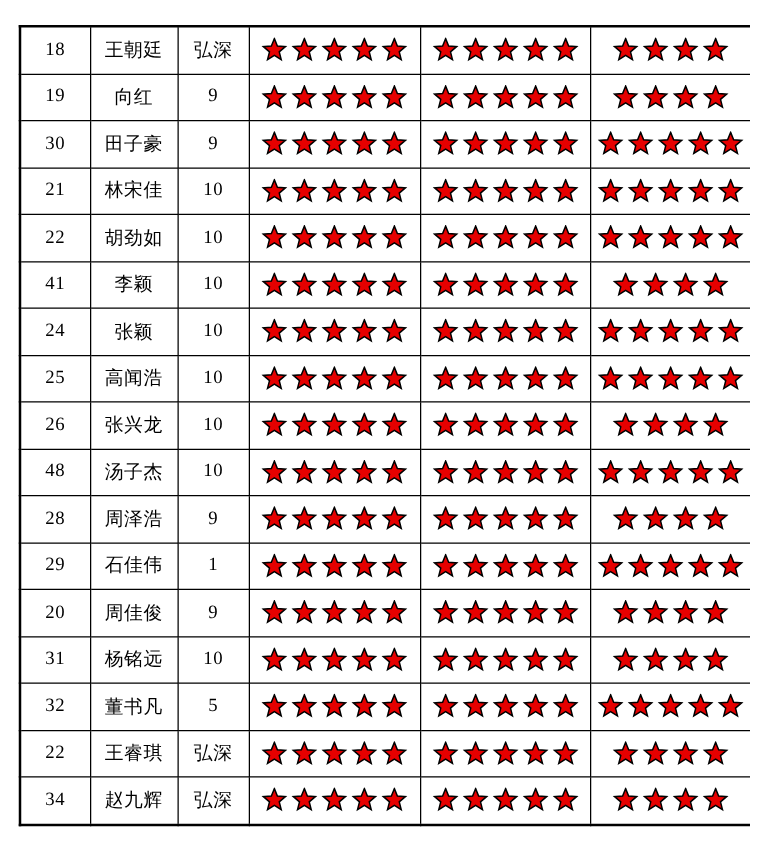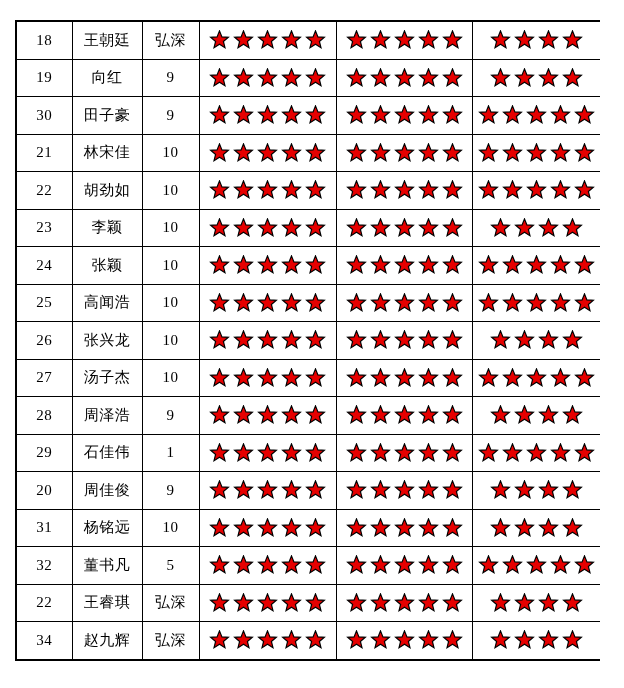--- a/index.html
+++ b/index.html
@@ -372,21 +372,21 @@
               <svg width="21" height="20" viewBox="0 0 21 20">
                 <polygon points="10.5,0.9 12.91,6.88 19.34,7.33 14.4,11.47 15.97,17.72 10.5,14.3 5.03,17.72 6.6,11.47 1.66,7.33 8.09,6.88" fill="#e60000" stroke="#000000" stroke-width="1.2"></polygon>
               </svg>
               <svg width="21" height="20" viewBox="0 0 21 20">
                 <polygon points="10.5,0.9 12.91,6.88 19.34,7.33 14.4,11.47 15.97,17.72 10.5,14.3 5.03,17.72 6.6,11.47 1.66,7.33 8.09,6.88" fill="#e60000" stroke="#000000" stroke-width="1.2"></polygon>
               </svg>
             </div>
           </td>
         </tr>
         <tr>
-          <td><span class="cell-text">23</span></td>
+          <td><span class="cell-text">41</span></td>
           <td><span class="cell-text">李颖</span></td>
           <td><span class="cell-text">10</span></td>
           <td>
             <div class="star-row">
               <svg width="21" height="20" viewBox="0 0 21 20">
                 <polygon points="10.5,0.9 12.91,6.88 19.34,7.33 14.4,11.47 15.97,17.72 10.5,14.3 5.03,17.72 6.6,11.47 1.66,7.33 8.09,6.88" fill="#e60000" stroke="#000000" stroke-width="1.2"></polygon>
               </svg>
               <svg width="21" height="20" viewBox="0 0 21 20">
                 <polygon points="10.5,0.9 12.91,6.88 19.34,7.33 14.4,11.47 15.97,17.72 10.5,14.3 5.03,17.72 6.6,11.47 1.66,7.33 8.09,6.88" fill="#e60000" stroke="#000000" stroke-width="1.2"></polygon>
               </svg>
@@ -614,21 +614,21 @@
               <svg width="21" height="20" viewBox="0 0 21 20">
                 <polygon points="10.5,0.9 12.91,6.88 19.34,7.33 14.4,11.47 15.97,17.72 10.5,14.3 5.03,17.72 6.6,11.47 1.66,7.33 8.09,6.88" fill="#e60000" stroke="#000000" stroke-width="1.2"></polygon>
               </svg>
               <svg width="21" height="20" viewBox="0 0 21 20">
                 <polygon points="10.5,0.9 12.91,6.88 19.34,7.33 14.4,11.47 15.97,17.72 10.5,14.3 5.03,17.72 6.6,11.47 1.66,7.33 8.09,6.88" fill="#e60000" stroke="#000000" stroke-width="1.2"></polygon>
               </svg>
             </div>
           </td>
         </tr>
         <tr>
-          <td><span class="cell-text">27</span></td>
+          <td><span class="cell-text">48</span></td>
           <td><span class="cell-text">汤子杰</span></td>
           <td><span class="cell-text">10</span></td>
           <td>
             <div class="star-row">
               <svg width="21" height="20" viewBox="0 0 21 20">
                 <polygon points="10.5,0.9 12.91,6.88 19.34,7.33 14.4,11.47 15.97,17.72 10.5,14.3 5.03,17.72 6.6,11.47 1.66,7.33 8.09,6.88" fill="#e60000" stroke="#000000" stroke-width="1.2"></polygon>
               </svg>
               <svg width="21" height="20" viewBox="0 0 21 20">
                 <polygon points="10.5,0.9 12.91,6.88 19.34,7.33 14.4,11.47 15.97,17.72 10.5,14.3 5.03,17.72 6.6,11.47 1.66,7.33 8.09,6.88" fill="#e60000" stroke="#000000" stroke-width="1.2"></polygon>
               </svg>

